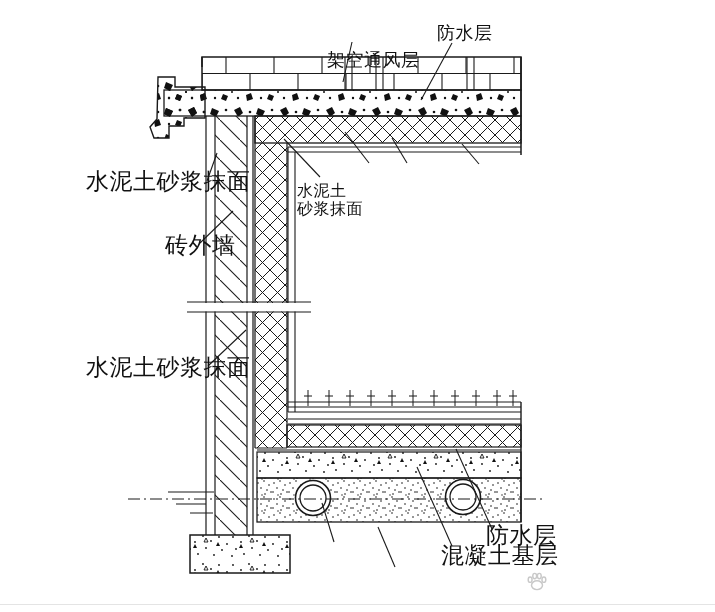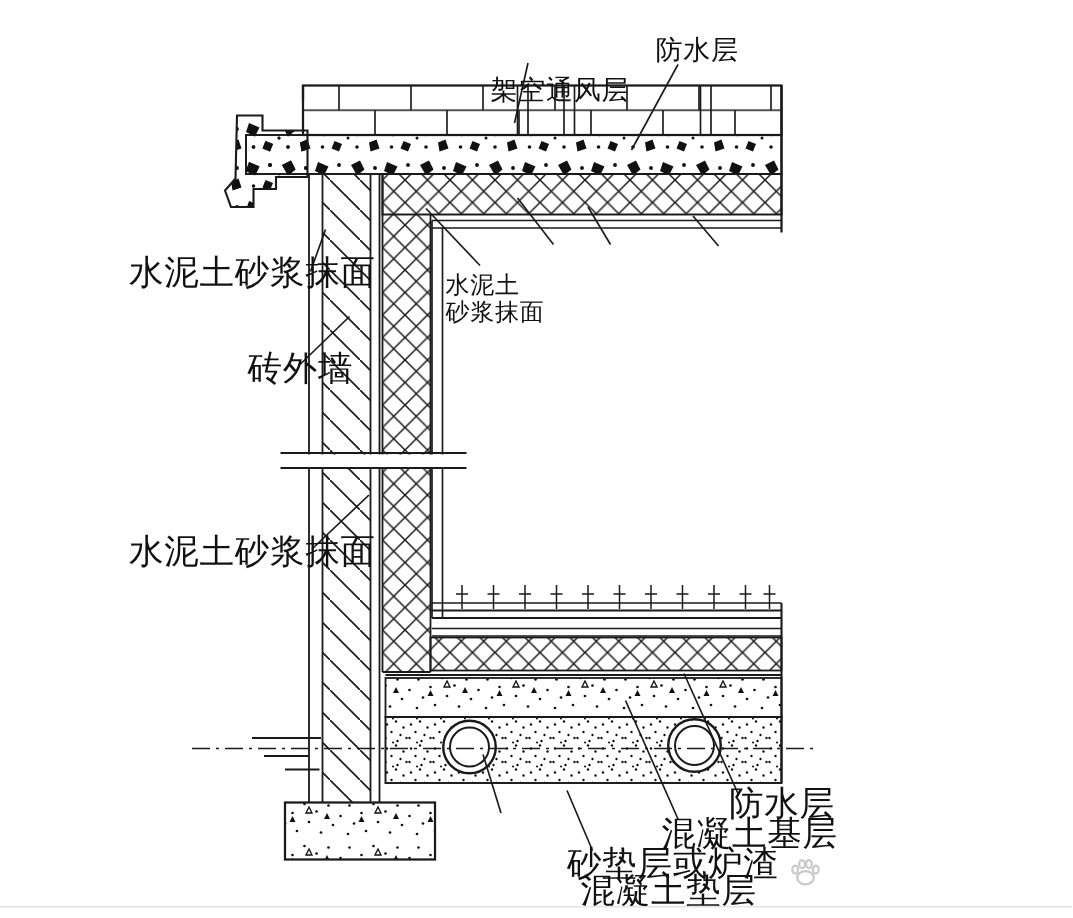--- a/index.html
+++ b/index.html
@@ -140,24 +140,20 @@
 
   <div class="lbl big" style="left:327px;top:7px;margin-top:44px;">架空通风层</div>
   <div class="lbl big" style="left:437px;top:24px;">防水层</div>
   <div class="lbl" style="left:86px;top:173px;">水泥土砂浆抹面</div>
   <div class="lbl" style="left:165px;top:237px;">砖外墙</div>
   <div class="lbl" style="left:86px;top:359px;">水泥土砂浆抹面</div>
   <div class="lbl" style="left:297px;top:182px;font-size:16px;">
     <span class="ln">水泥土</span>
     <span class="ln">砂浆抹面</span>
   </div>
-  <div class="lbl" style="left:378px;top:567px;">
-    <span class="ln">砂垫层或炉渣</span>
-    <span class="ln indent">混凝土垫层</span>
-  </div>
   <div class="lbl" style="left:441px;top:547px;text-align:right;">混凝土基层</div>
   <div class="lbl" style="left:486px;top:527px;">防水层</div>
 
   <div class="watermark">
     <svg width="22" height="22" viewBox="0 0 24 24" fill="none" stroke="#c9c9c9" stroke-width="1.6">
       <ellipse cx="12" cy="15.5" rx="6" ry="4.8"></ellipse>
       <ellipse cx="4.5" cy="9.5" rx="2.1" ry="2.9"></ellipse>
       <ellipse cx="9.5" cy="5.5" rx="2.1" ry="2.9"></ellipse>
       <ellipse cx="14.5" cy="5.5" rx="2.1" ry="2.9"></ellipse>
       <ellipse cx="19.5" cy="9.5" rx="2.1" ry="2.9"></ellipse>

